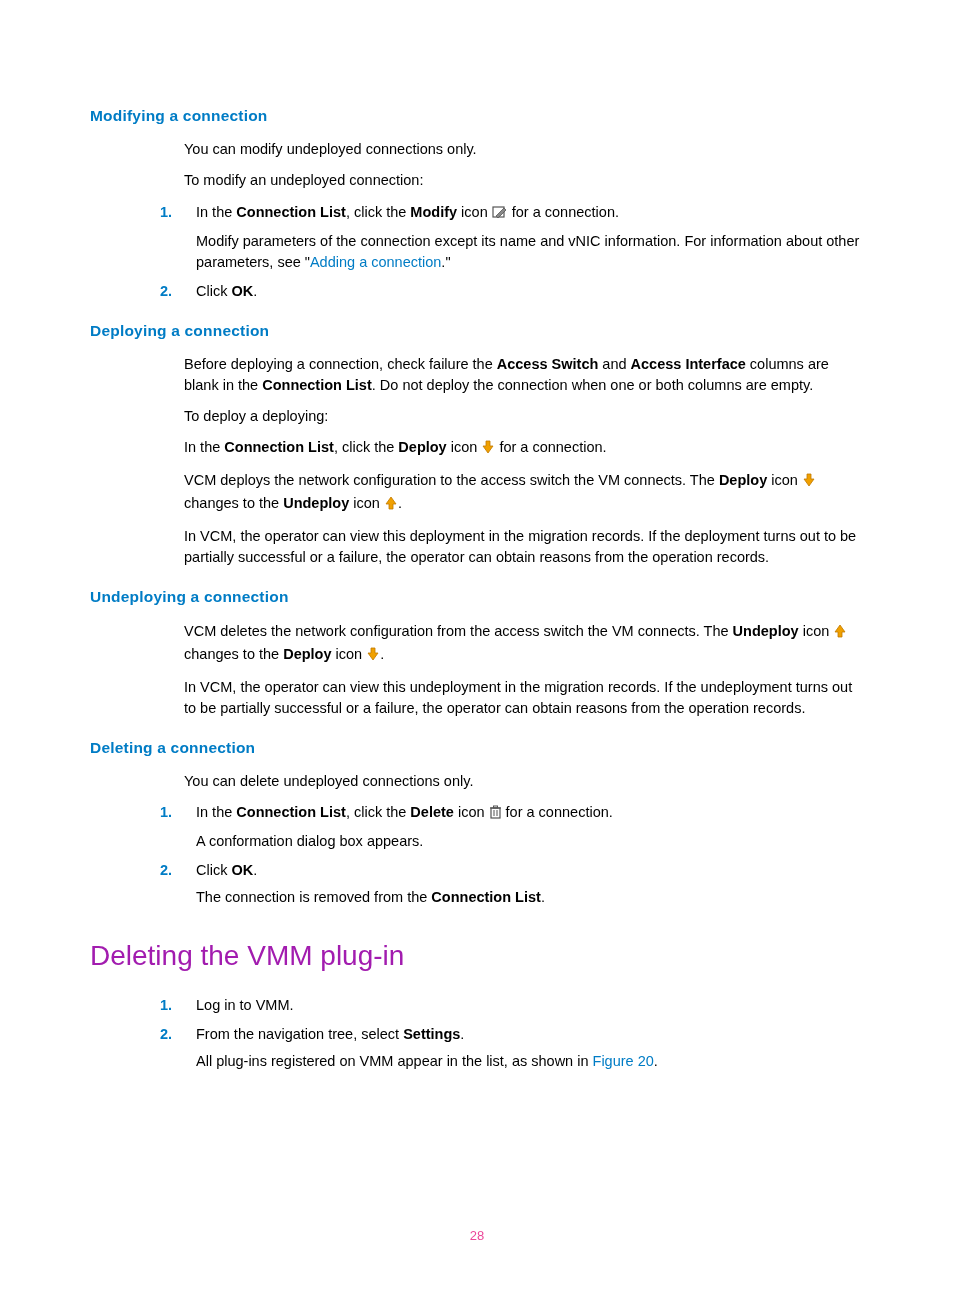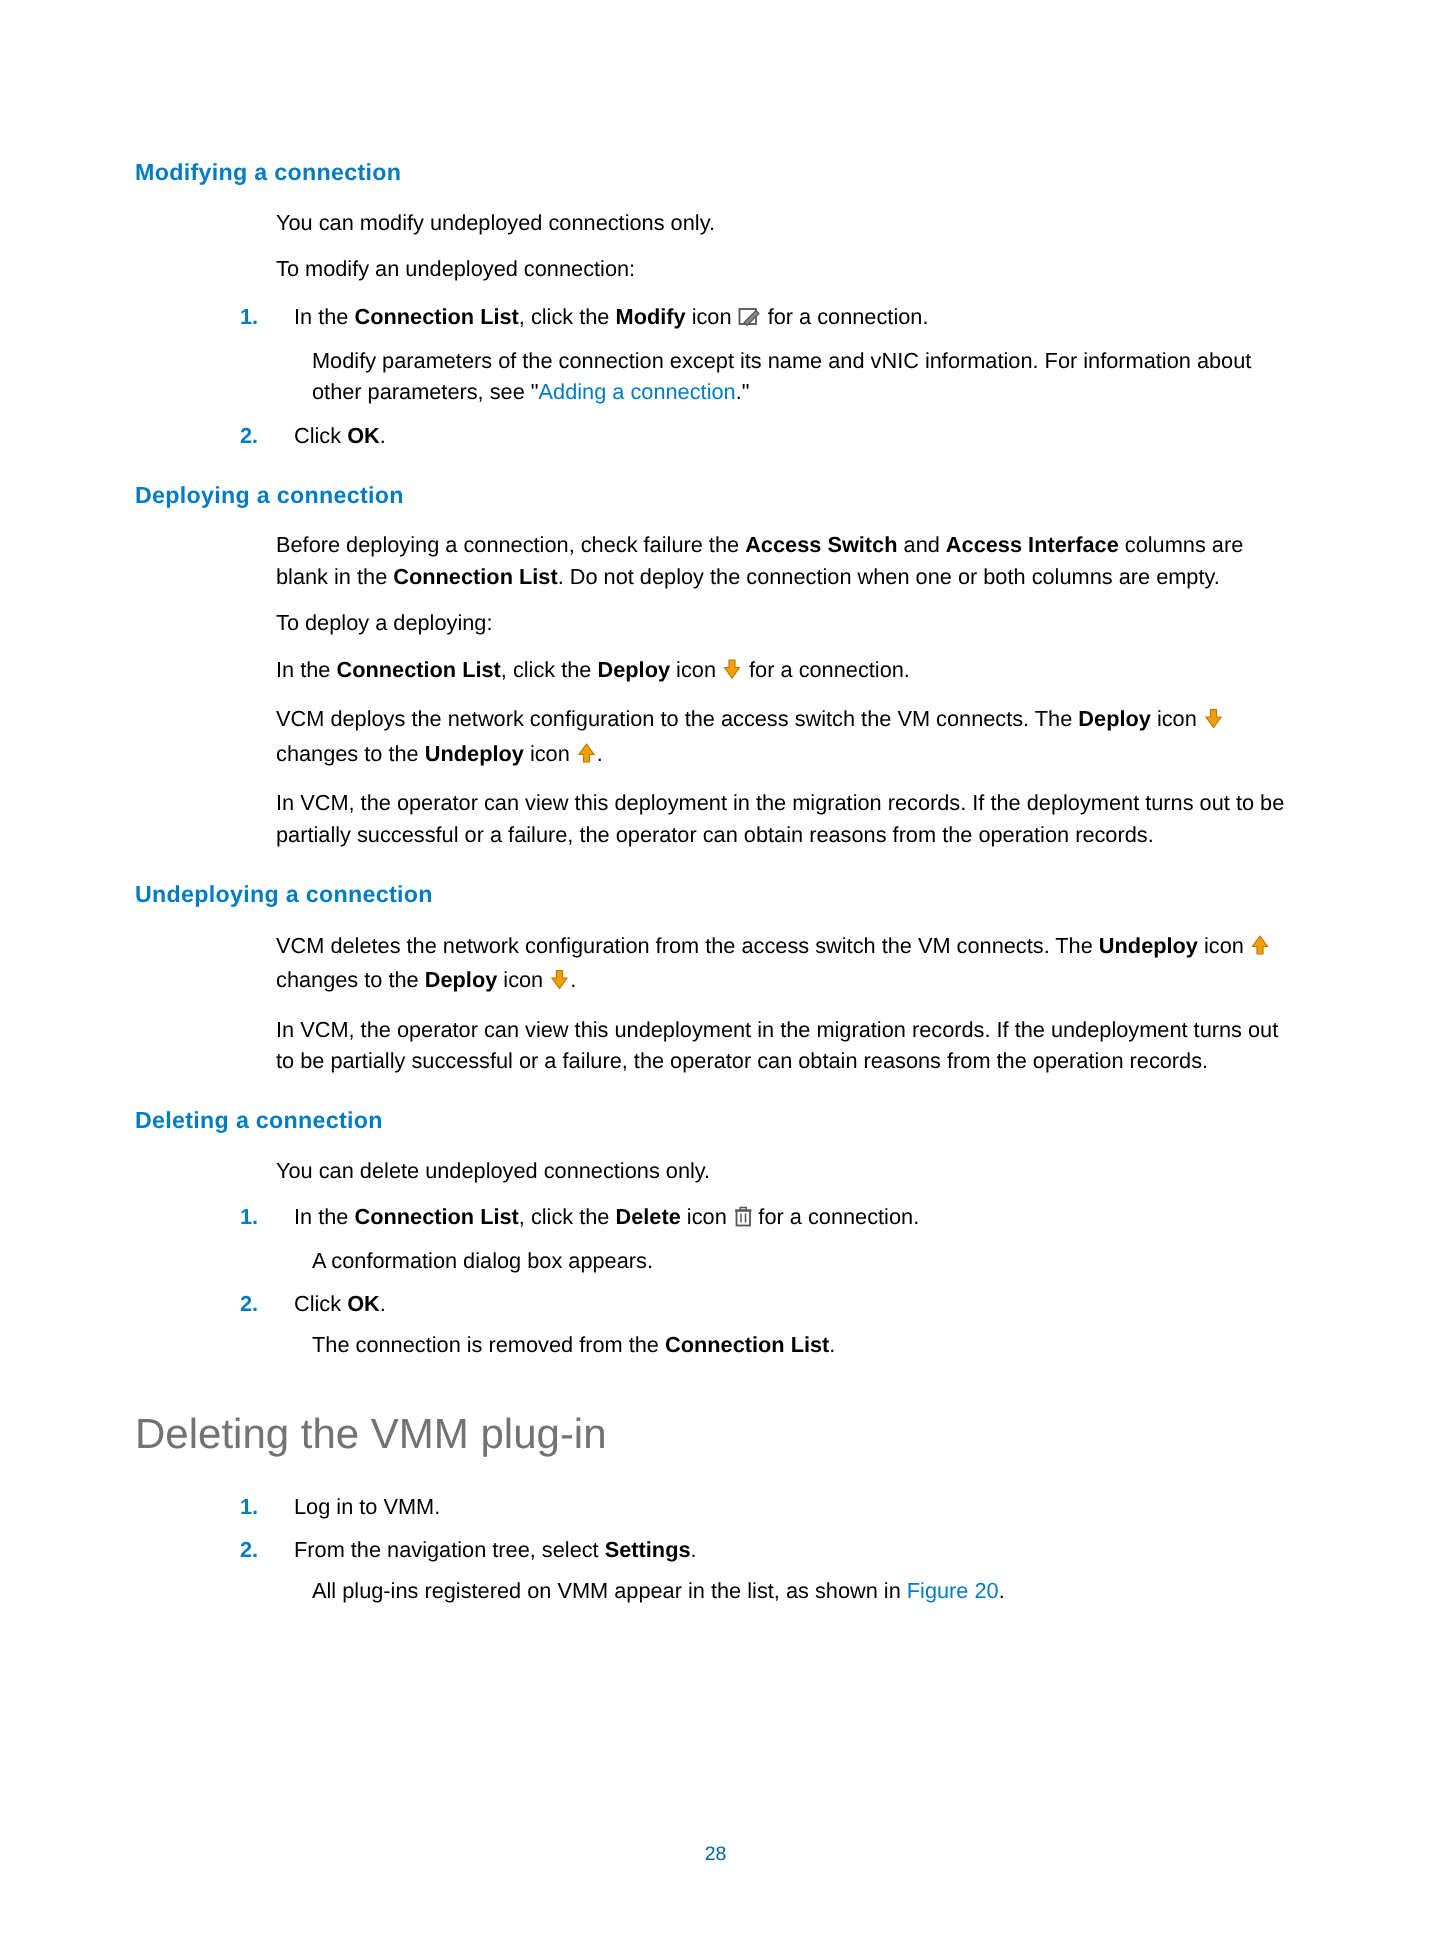--- a/index.html
+++ b/index.html
@@ -21,21 +21,21 @@
     background: #fff;
   }
   h3.sub-head {
     color: #007cc5;
     font-weight: bold;
     font-size: 15.5px;
     margin: 0 0 12px 0;
     letter-spacing: 0.2px;
   }
   h2.main-head {
-    color: #737373;
+    color: #a21caf;
     font-weight: normal;
     font-size: 28px;
     margin: 28px 0 18px 0;
   }
   p {
     margin: 0 0 10px 0;
   }
   .body-block {
     margin-left: 94px;
   }
@@ -50,31 +50,31 @@
     margin-bottom: 8px;
   }
   ol.numlist > li > .num {
     position: absolute;
     left: 0;
     top: 0;
     color: #007cc5;
     font-weight: bold;
   }
   ol.numlist > li p {
-    margin: 6px 0 0 12px;
+    margin: 6px 0 0 0;
   }
   .bold { font-weight: bold; }
   a.link { color: #007cc5; text-decoration: none; }
   .page-num {
     position: absolute;
     bottom: 50px;
     left: 0; right: 0;
     text-align: center;
     font-size: 13px;
-    color: #0369a1;
+    color: #ec4899;
   }
   .icon-inline {
     display: inline-block;
     vertical-align: -2px;
   }
   .section { margin-bottom: 18px; }
 </style>
 </head>
 <body>
 

